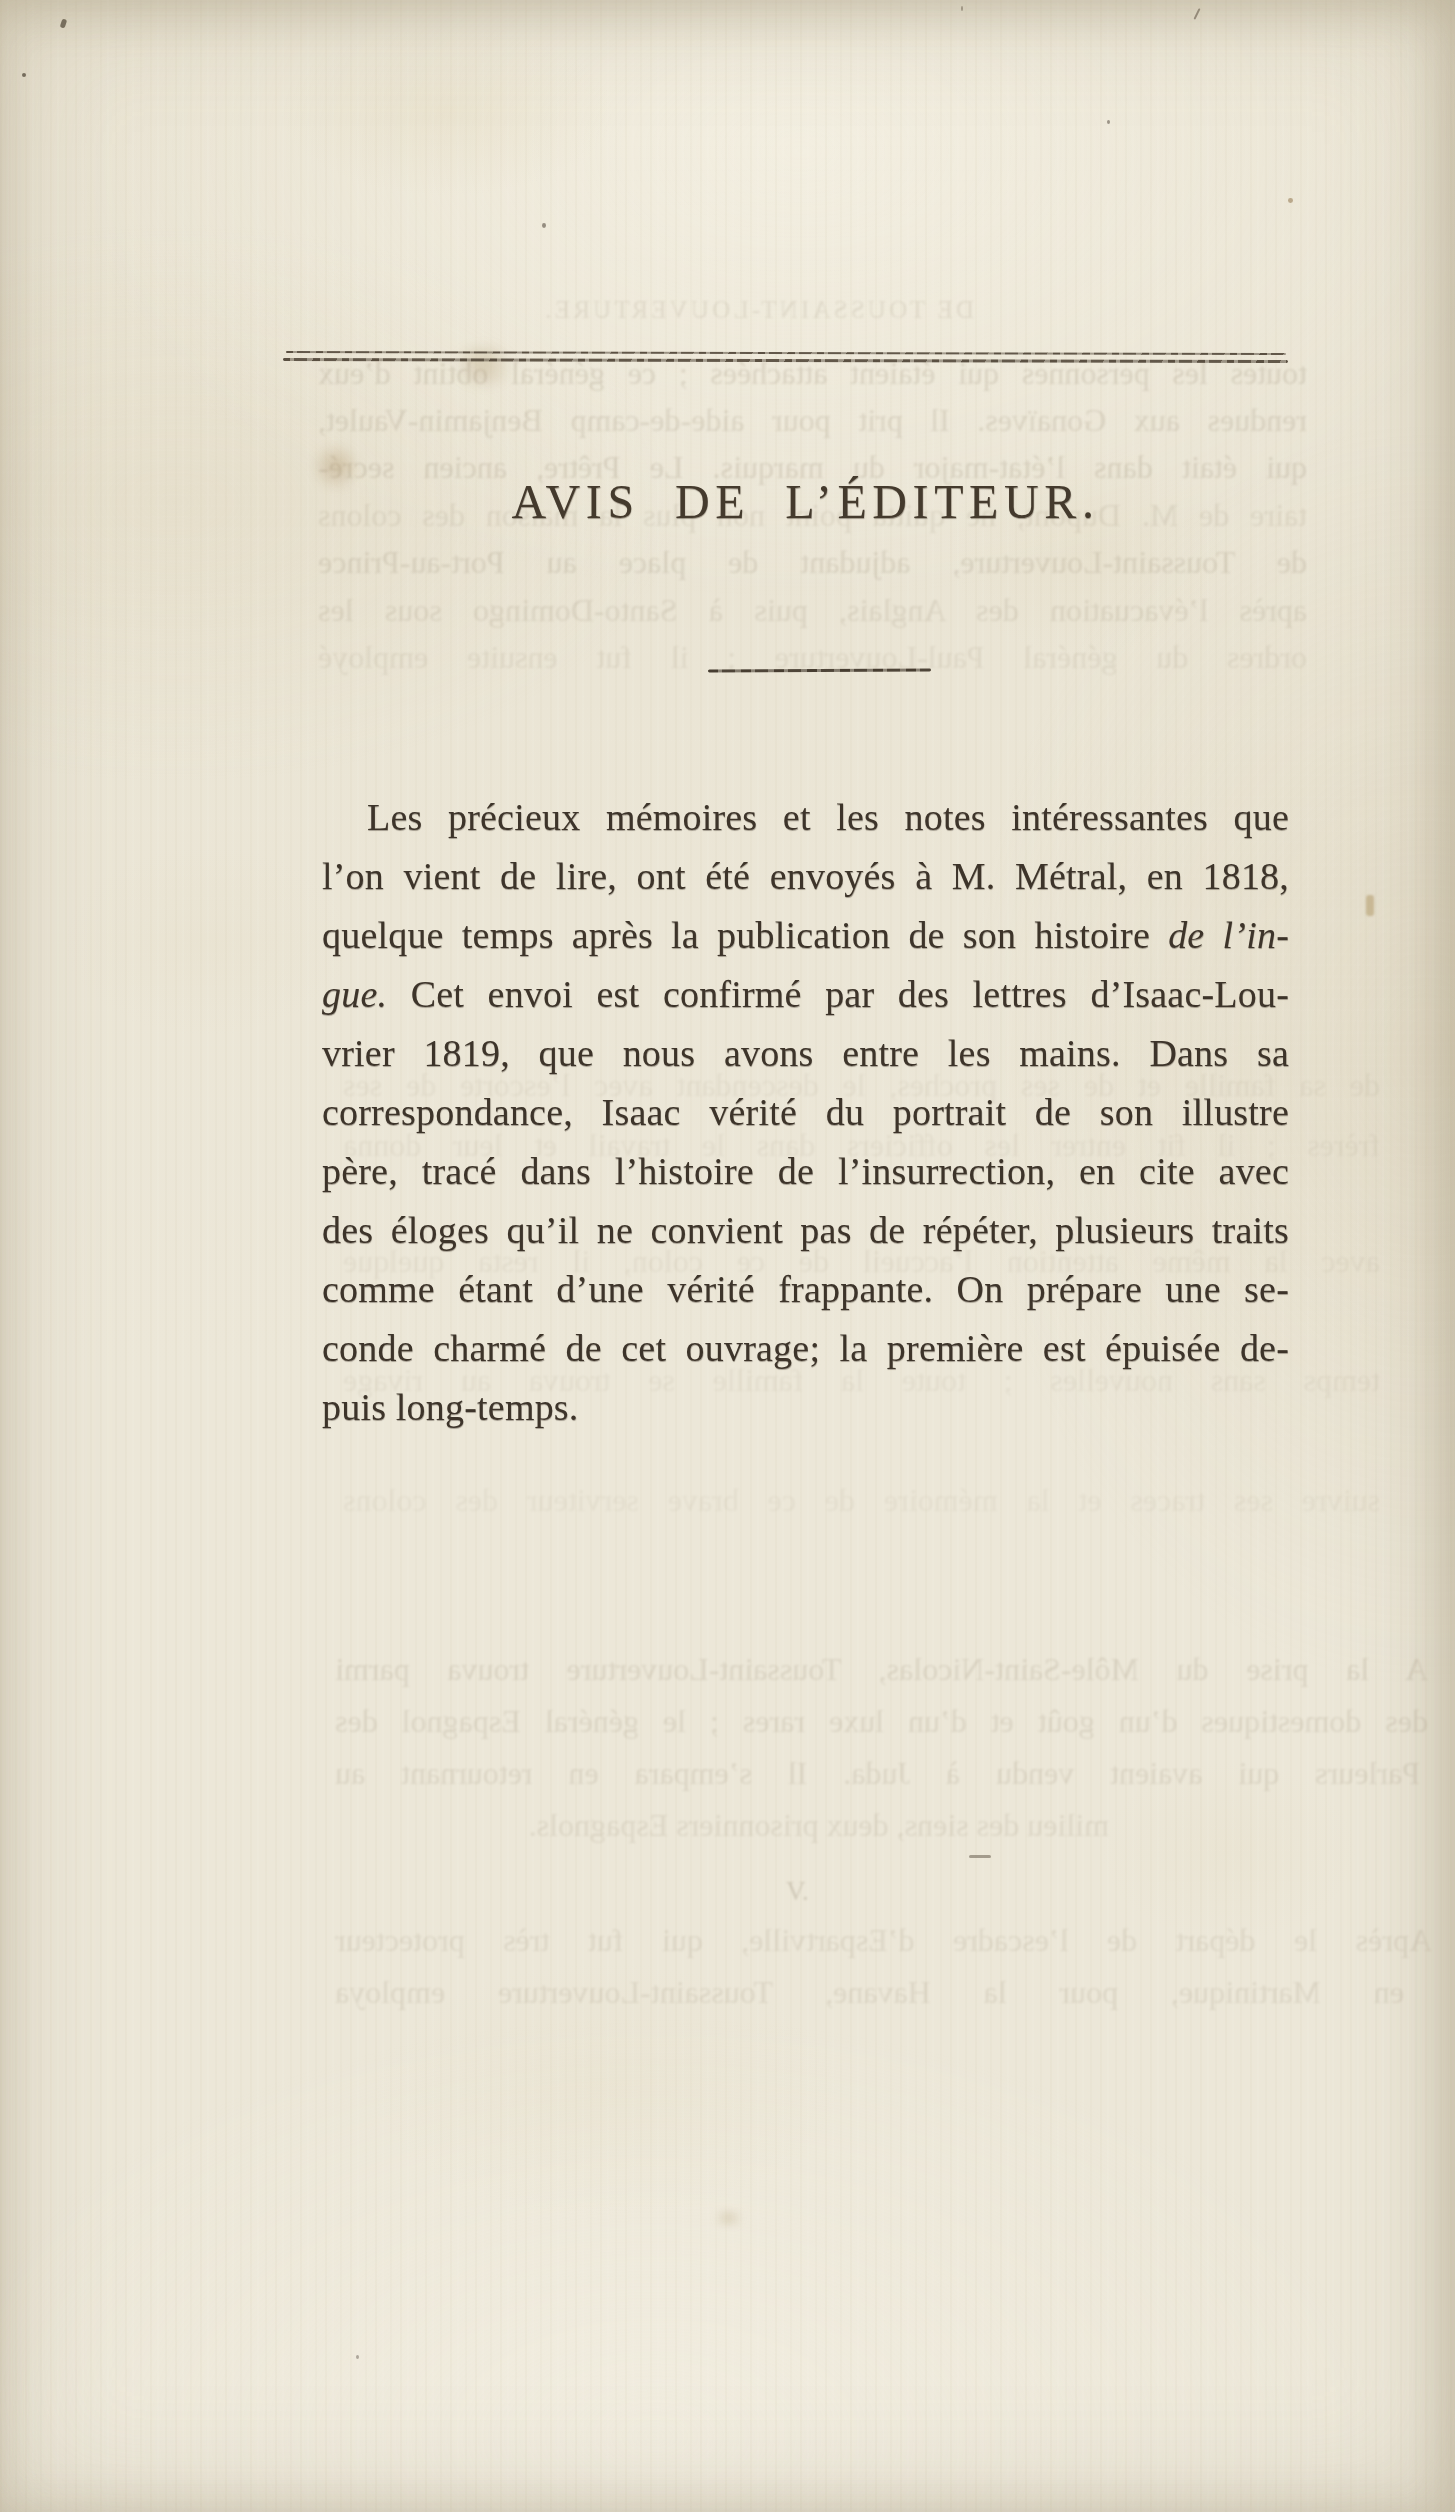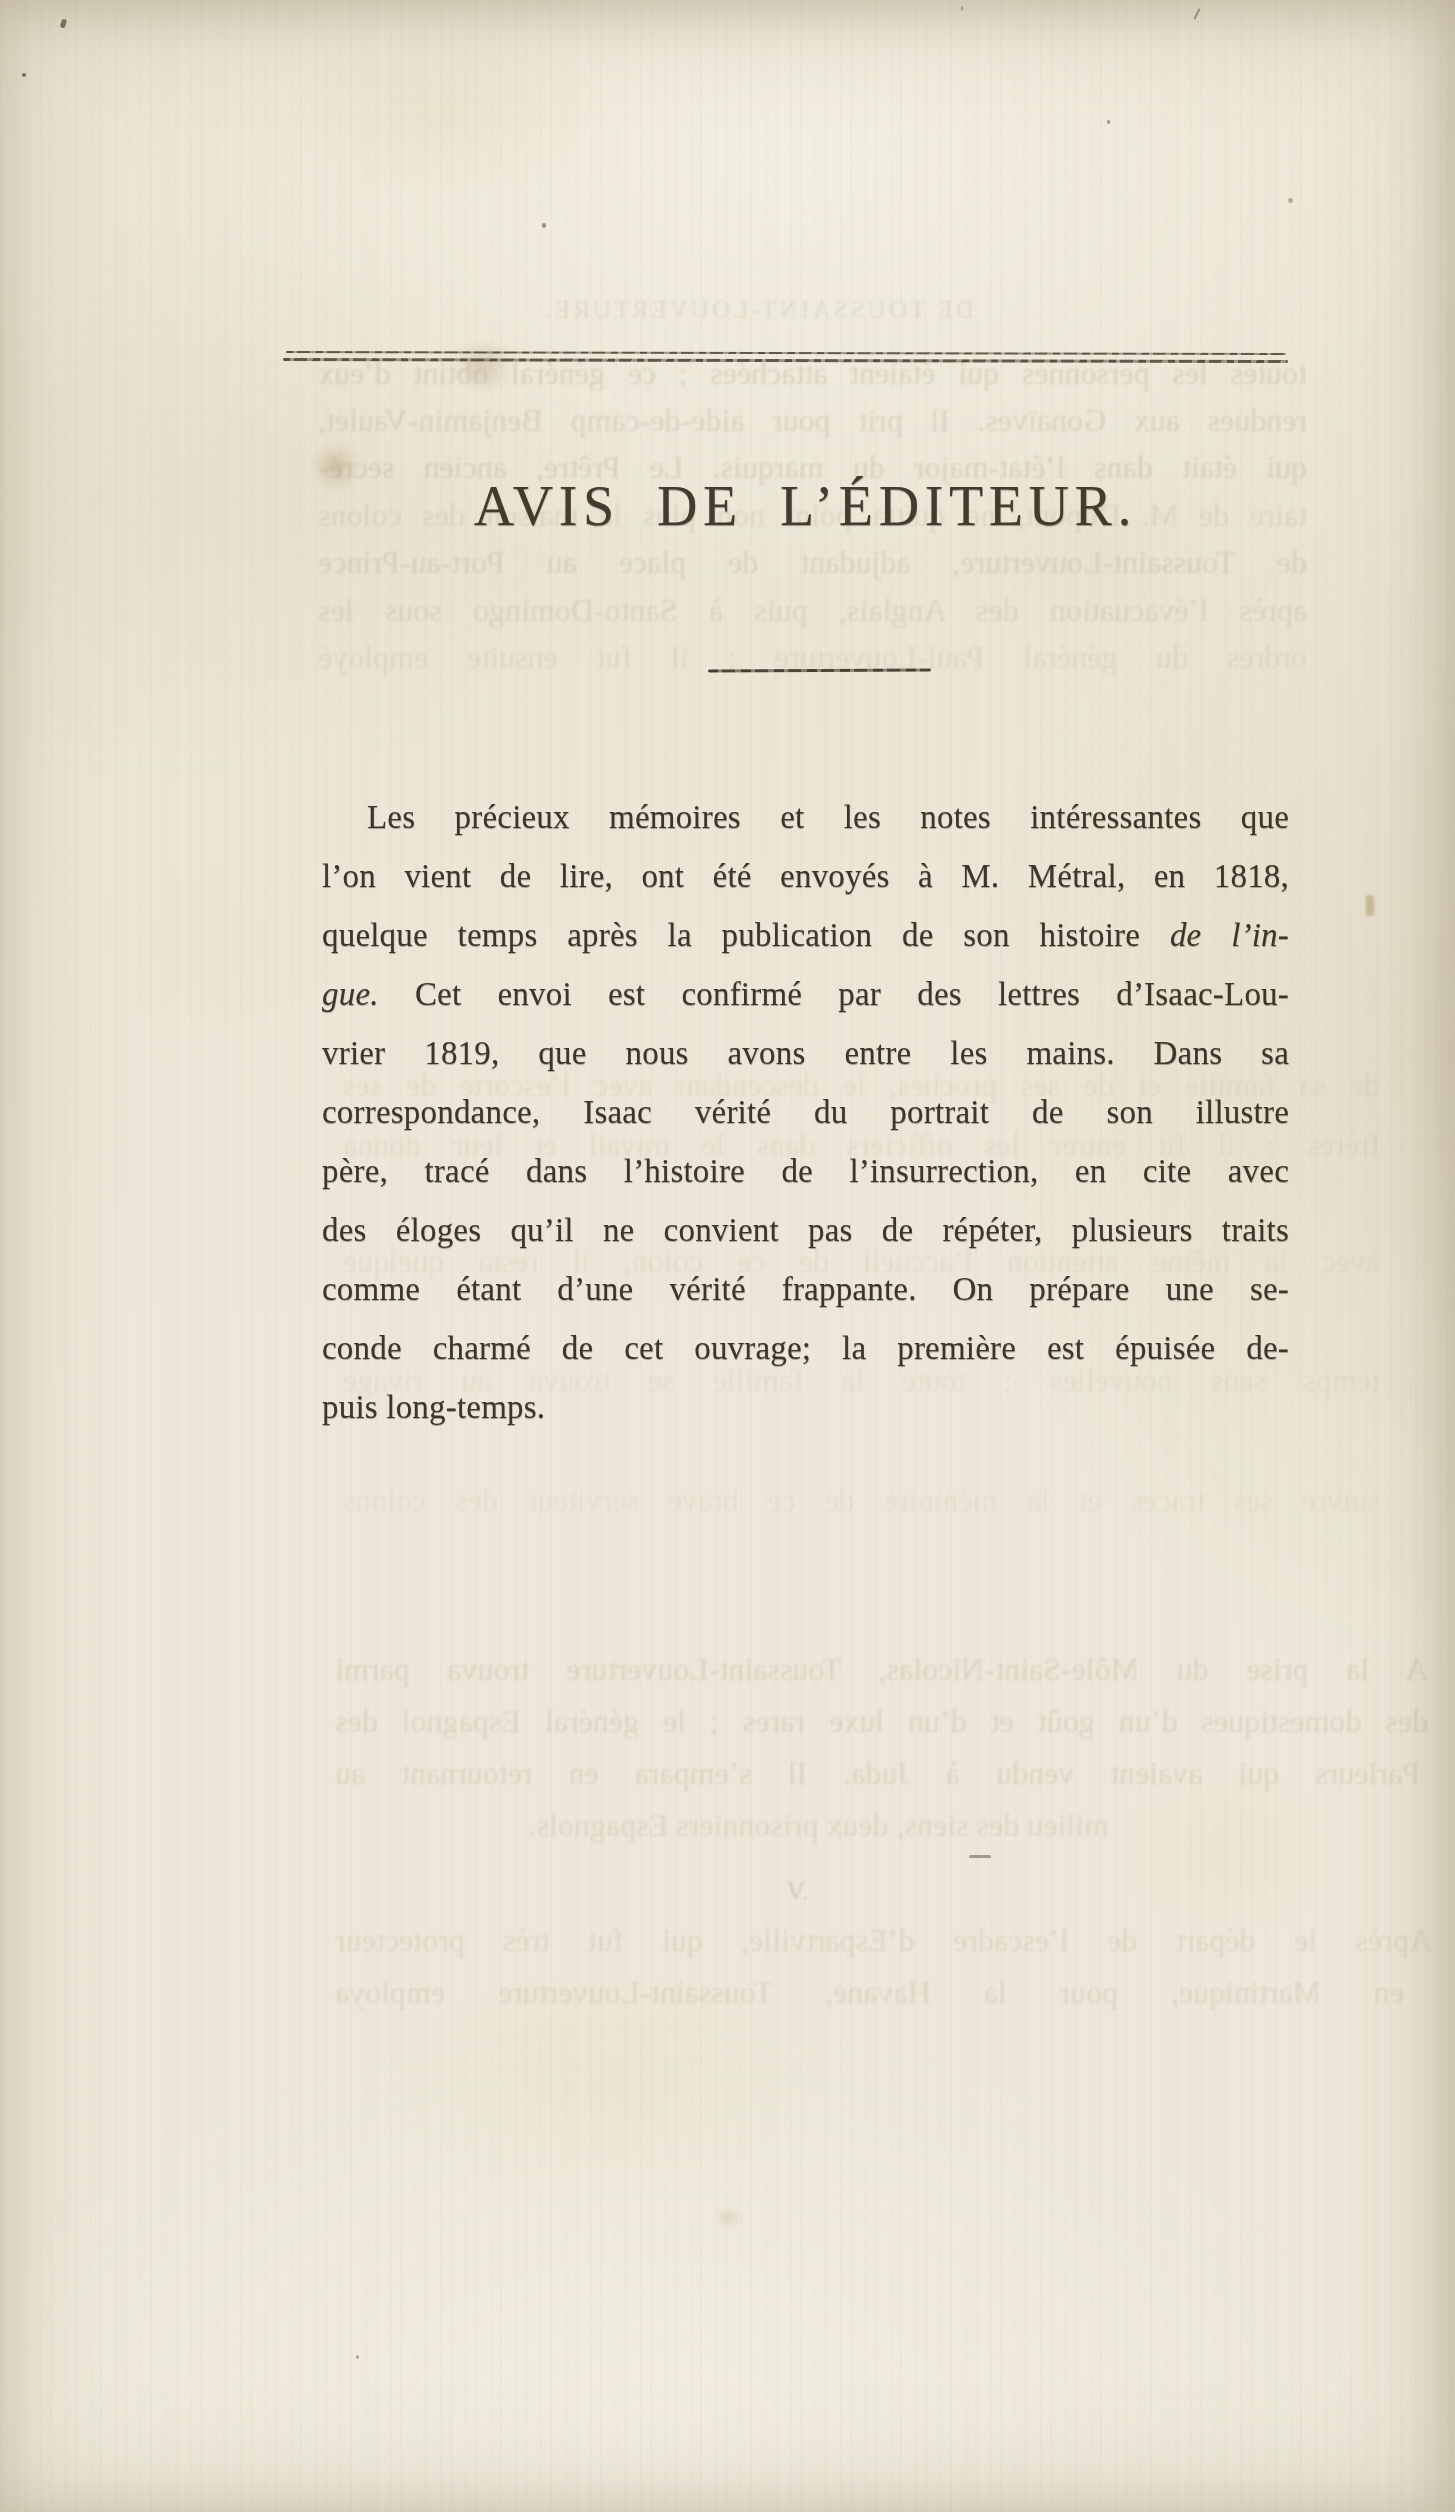--- a/index.html
+++ b/index.html
@@ -47,33 +47,33 @@
   .bleed.last{text-align-last:left;}
   
   .content{position:absolute;z-index:5;}
   .rule-line{position:absolute;border-radius:1.6px;
     background-image:repeating-linear-gradient(90deg,
       rgba(74,63,49,0.9) 0 7.2px, rgba(74,63,49,0.45) 7.2px 11.2px,
       rgba(74,63,49,0.85) 11.2px 24px, rgba(74,63,49,0.5) 24px 29.5px);}
   .title{
     position:absolute;top:476px;left:322px;width:967px;margin:0;
     text-align:center;font-weight:normal;
-    font-size:56px;line-height:1.1;letter-spacing:5.6px;word-spacing:17.6px;
+    font-size:48px;line-height:1.1;letter-spacing:5.6px;word-spacing:17.6px;
     color:#443a2d;text-shadow:0.4px 0.6px 0.8px rgba(68,58,45,0.45);
   }
   .divider{
     position:absolute;top:669px;left:708px;width:223px;height:3.2px;border-radius:1.6px;
     transform:rotate(-0.25deg);
     background-image:repeating-linear-gradient(90deg,
       rgba(62,52,40,0.95) 0 9.6px, rgba(62,52,40,0.55) 9.6px 14.4px,
       rgba(62,52,40,0.9) 14.4px 27px, rgba(62,52,40,0.6) 27px 33px);
   }
   .paragraph{
     position:absolute;top:788px;left:322px;width:967px;
-    font-size:33px;line-height:59px;letter-spacing:0.2px;
+    font-size:38px;line-height:59px;letter-spacing:0.2px;
     color:#3d342a;text-shadow:0.3px 0.5px 0.7px rgba(61,50,39,0.4);
   }
   .pline{text-align:justify;text-align-last:justify;white-space:nowrap;}
   .pline.first{padding-left:45px;}
   .pline.last{text-align-last:left;}
   .it{font-style:italic;}
   .mark-dash{position:absolute;top:1855px;left:969px;width:22.3px;height:3.2px;
     background:rgba(104,93,78,0.55);border-radius:1.6px;z-index:4;filter:blur(0.3px);}
   .mark-v{position:absolute;top:1876px;left:786px;font-size:27px;color:#6f6049;
     opacity:0.22;filter:blur(0.8px);z-index:2;}

